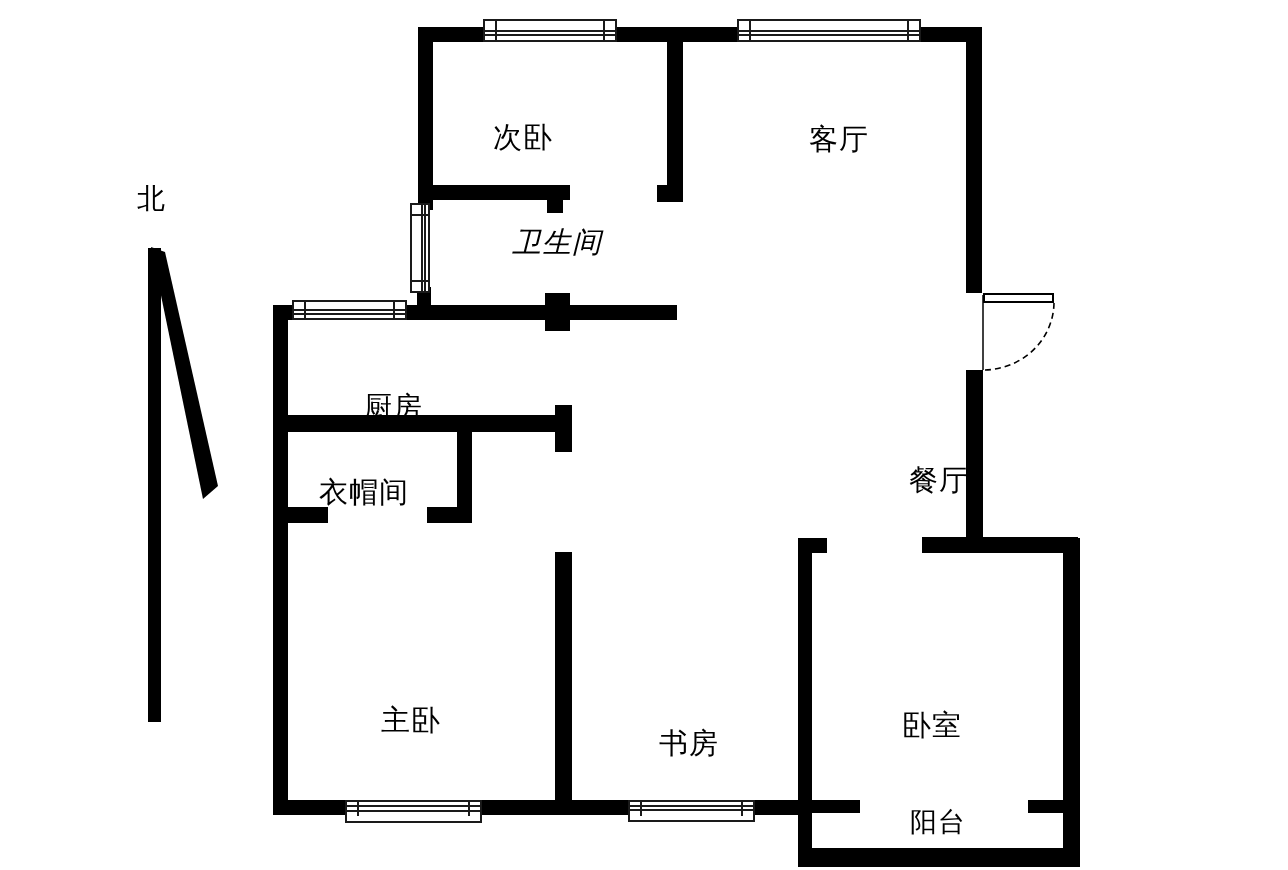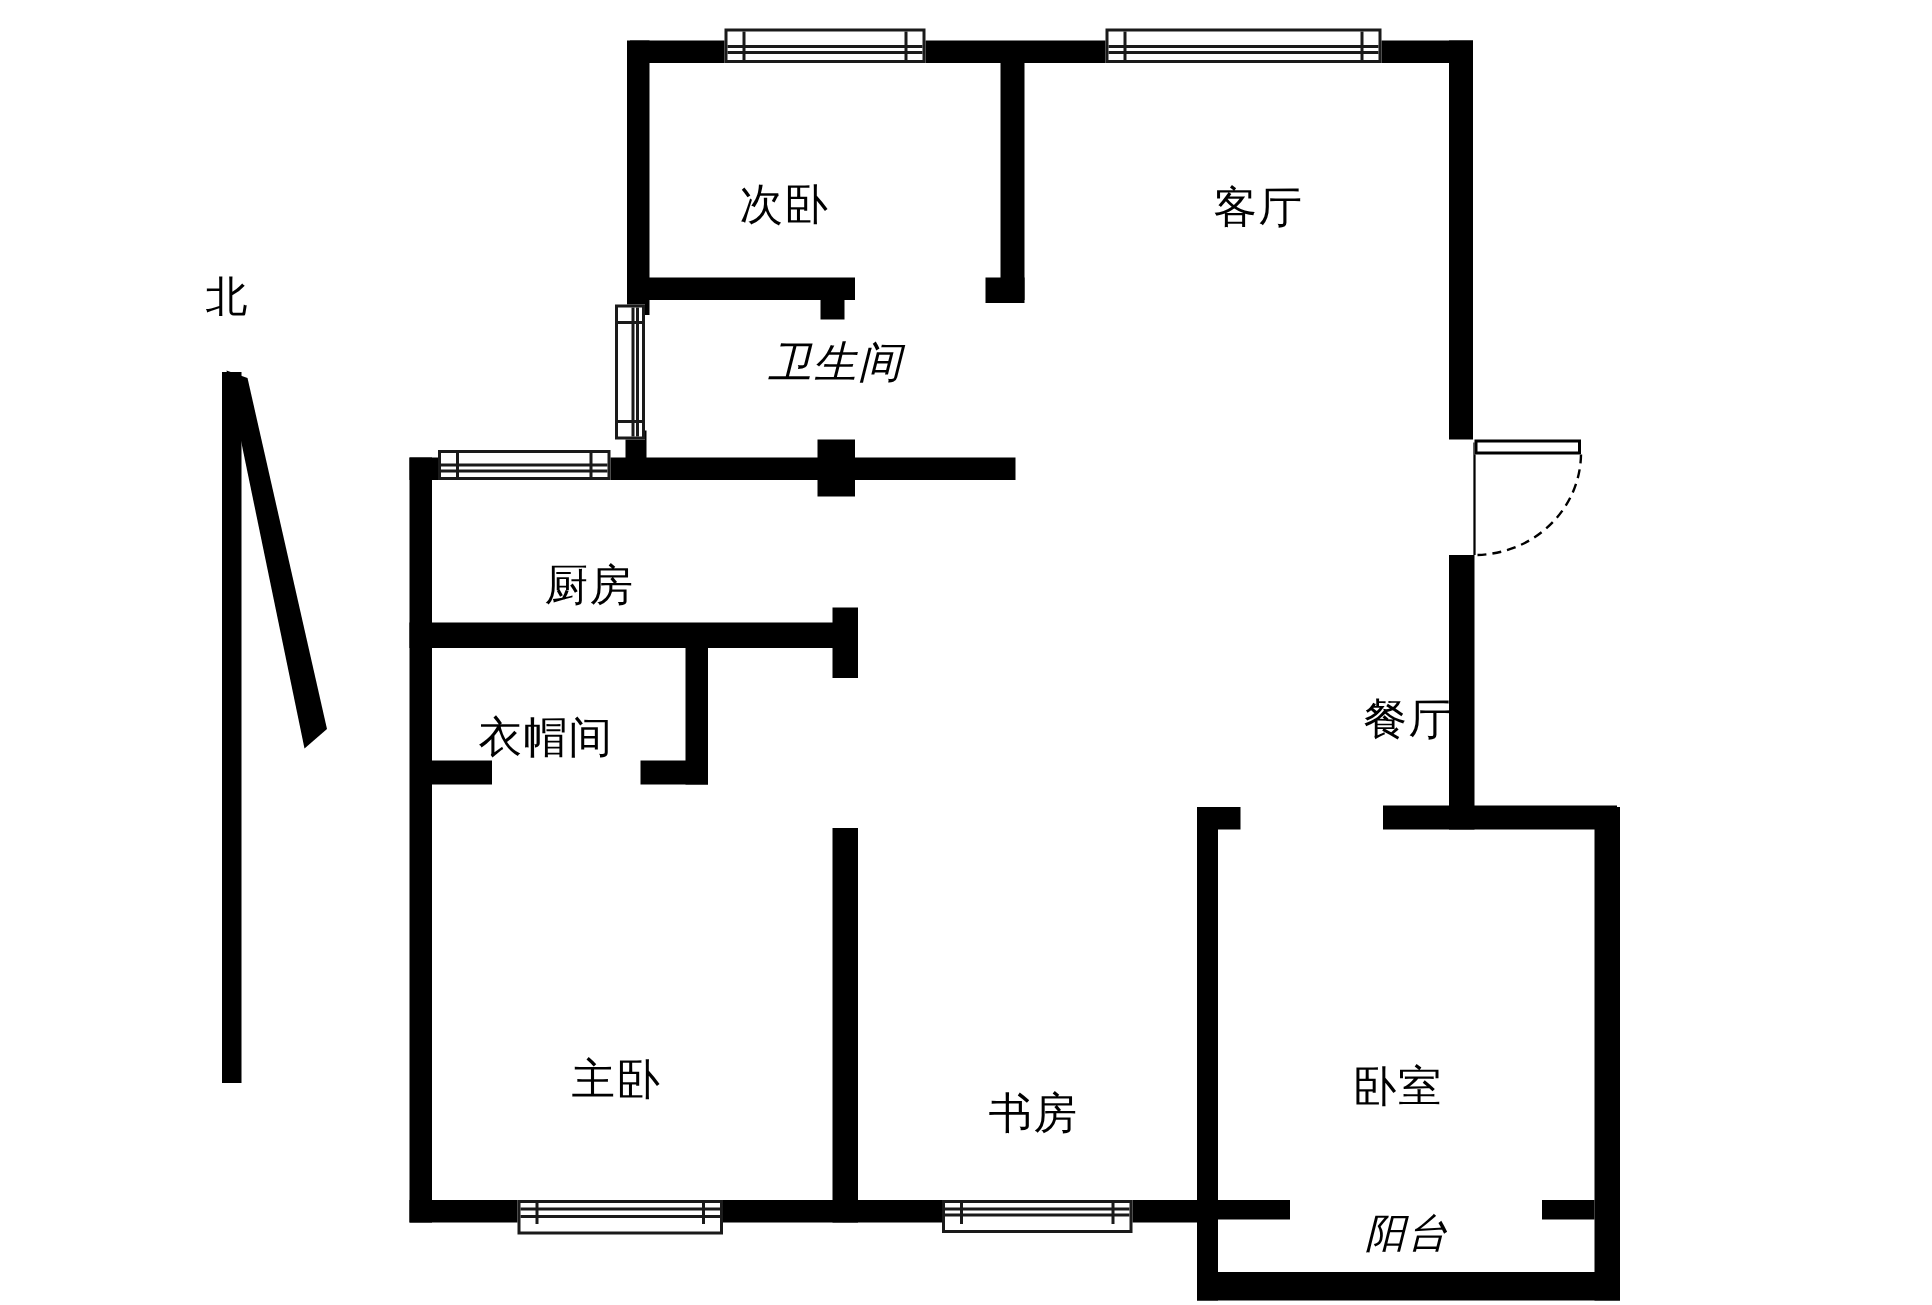--- a/index.html
+++ b/index.html
@@ -110,21 +110,21 @@
     <path d="M 1054 303 A 71 68 0 0 1 984 370" fill="none" stroke="#000" stroke-width="1.6" stroke-dasharray="6 4"></path>
     <polygon points="151,247 165,252 218,486 203,499" fill="#000"></polygon>
   </svg>
 
   <div class="north-bar" style="left:148px;top:248px;width:13px;height:474px;"></div>
   <div class="room-label" style="left:137px;top:184px;font-size:28px;">北</div>
 
   <div class="room-label" style="left:493px;top:122px;">次卧</div>
   <div class="room-label" style="left:809px;top:124px;">客厅</div>
   <div class="room-label" style="left:512px;top:227px;font-style:italic;">卫生间</div>
-  <div class="room-label" style="left:363px;top:376px;text-align:right;">厨房</div>
+  <div class="room-label" style="left:363px;top:392px;text-align:right;">厨房</div>
   <div class="room-label" style="left:319px;top:477px;">衣帽间</div>
   <div class="room-label" style="left:909px;top:465px;">餐厅</div>
   <div class="room-label" style="left:381px;top:705px;">主卧</div>
   <div class="room-label" style="left:659px;top:728px;">书房</div>
   <div class="room-label" style="left:902px;top:710px;">卧室</div>
-  <div class="room-label" style="left:910px;top:808px;font-size:27px;font-style:italic;">阳台</div>
+  <div class="room-label" style="left:910px;top:808px;font-size:27px;">阳台</div>
 
 </div>
 
 </body></html>

